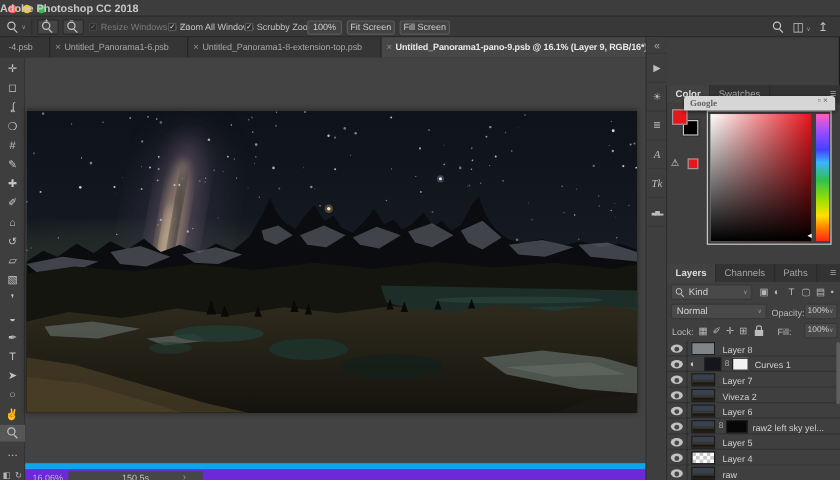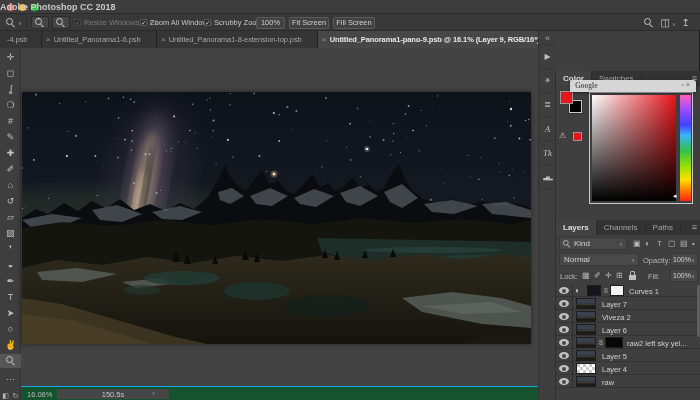--- a/index.html
+++ b/index.html
@@ -64,22 +64,22 @@
   .tool.sel { background:#565656; }
   .tool-mini { position:absolute; left:0; width:21px; text-align:center; color:#b5b5b5; font-size:7px; }
 
   
   .canvas { position:absolute; left:21px; top:48px; width:517px; height:338px; background:#434343; }
   .photo { position:absolute; left:1px; top:44px; width:509px; height:252px;
            box-shadow:0 0 5px rgba(0,0,0,.45); }
   .photo svg { display:block; }
 
   
-  .statusbar { position:absolute; left:21px; top:386px; width:517px; height:14px; background:#14532d;
-               border-top:1px solid #0ea5e9; }
+  .statusbar { position:absolute; left:21px; top:386px; width:517px; height:14px; background:#6d28d9;
+               border-top:5px solid #0ea5e9; }
   .zoomlvl { position:absolute; left:6px; top:3px; font-size:7.5px; color:#b8b8b8; }
   .timing-seg { position:absolute; left:36px; top:2px; width:112px; height:10px; background:#464646;
                 border-radius:1px; display:flex; align-items:center; justify-content:center; }
   .timing-seg .t { font-size:7.5px; color:#c4c4c4; }
   .timing-seg .c { position:absolute; right:14px; font-size:8px; color:#9a9a9a; top:0; }
 
   
   .dock { position:absolute; left:538px; top:31px; width:17px; height:369px; background:#3e3e3e;
           border-left:1px solid #333; }
   .dock-cell { width:17px; height:24px; display:flex; align-items:center; justify-content:center;
@@ -606,20 +606,25 @@
         <span class="lbl8" style="position:absolute;left:92px;top:3px">Fill:</span>
         <div class="selbox" style="left:114px;top:0;width:28px;height:13px;font-size:7px">
           <span style="margin-left:2px">100%</span>
           <span class="chev">∨</span>
         </div>
       </div>
 
       <div class="layerlist">
         <div class="lrow">
           <span class="eye"></span>
+          <span class="th th-gray" style="left:20px;width:20px"></span>
+          <span class="lname" style="left:46px">Layer 8</span>
+        </div>
+        <div class="lrow">
+          <span class="eye"></span>
           <span class="adjico" style="left:19px">◐</span>
           <span class="th th-dark" style="left:31px;width:14px"></span>
           <span class="linkg" style="left:48px">8</span>
           <span class="th th-white" style="left:54px;width:14px"></span>
           <span class="lname" style="left:73px">Curves 1</span>
         </div>
         <div class="lrow">
           <span class="eye"></span>
           <span class="th th-img" style="left:20px;width:20px"></span>
           <span class="lname" style="left:46px">Layer 7</span>

